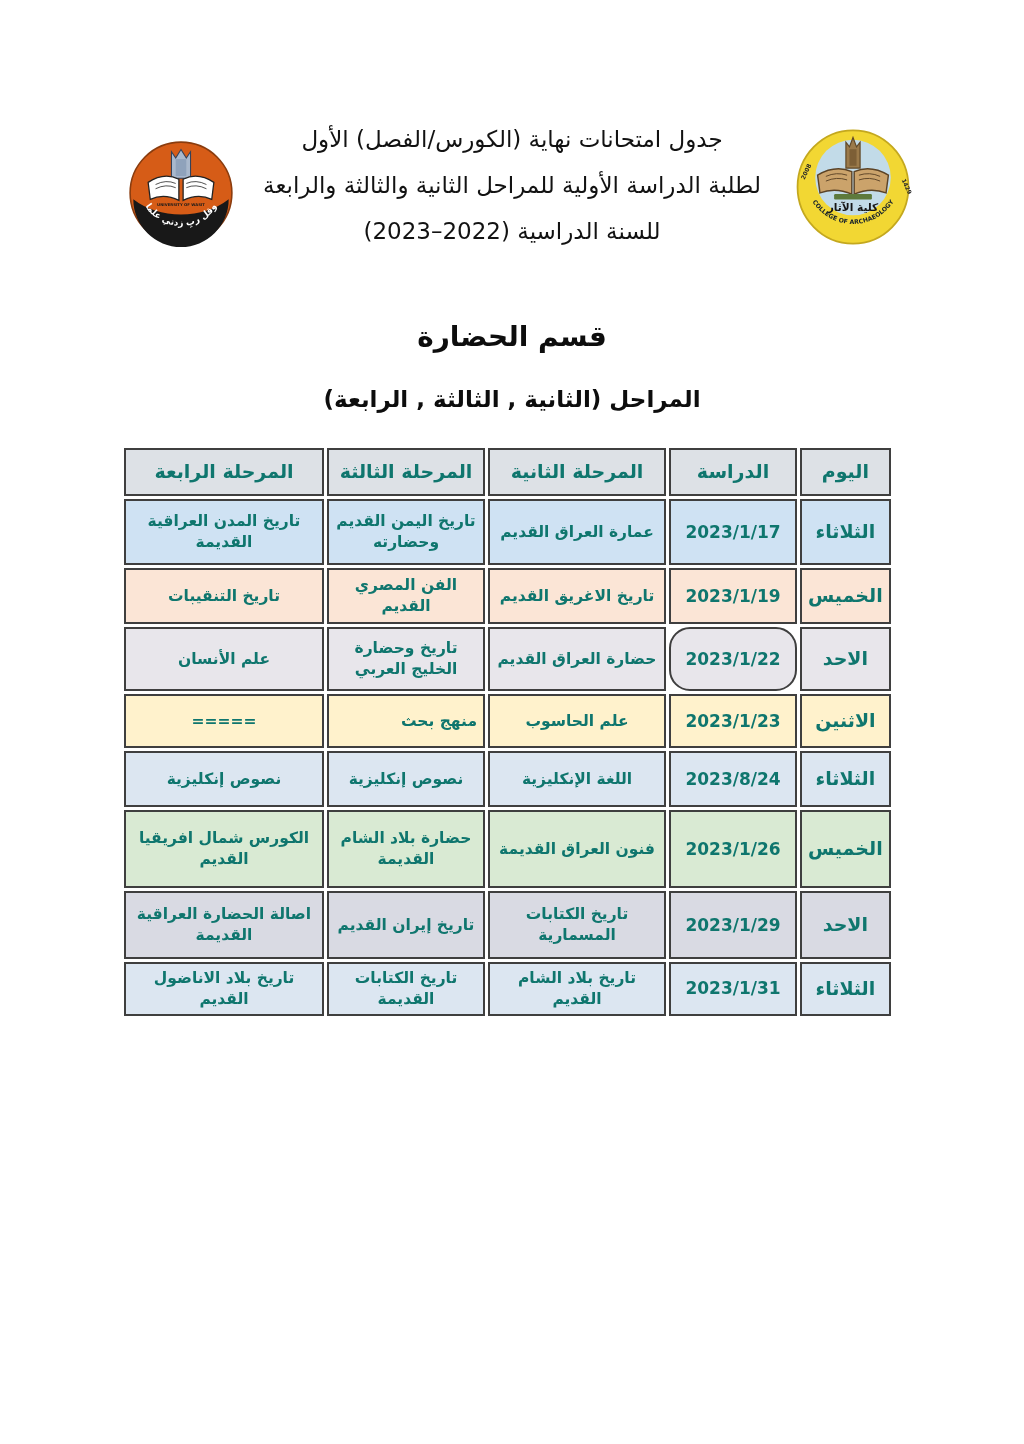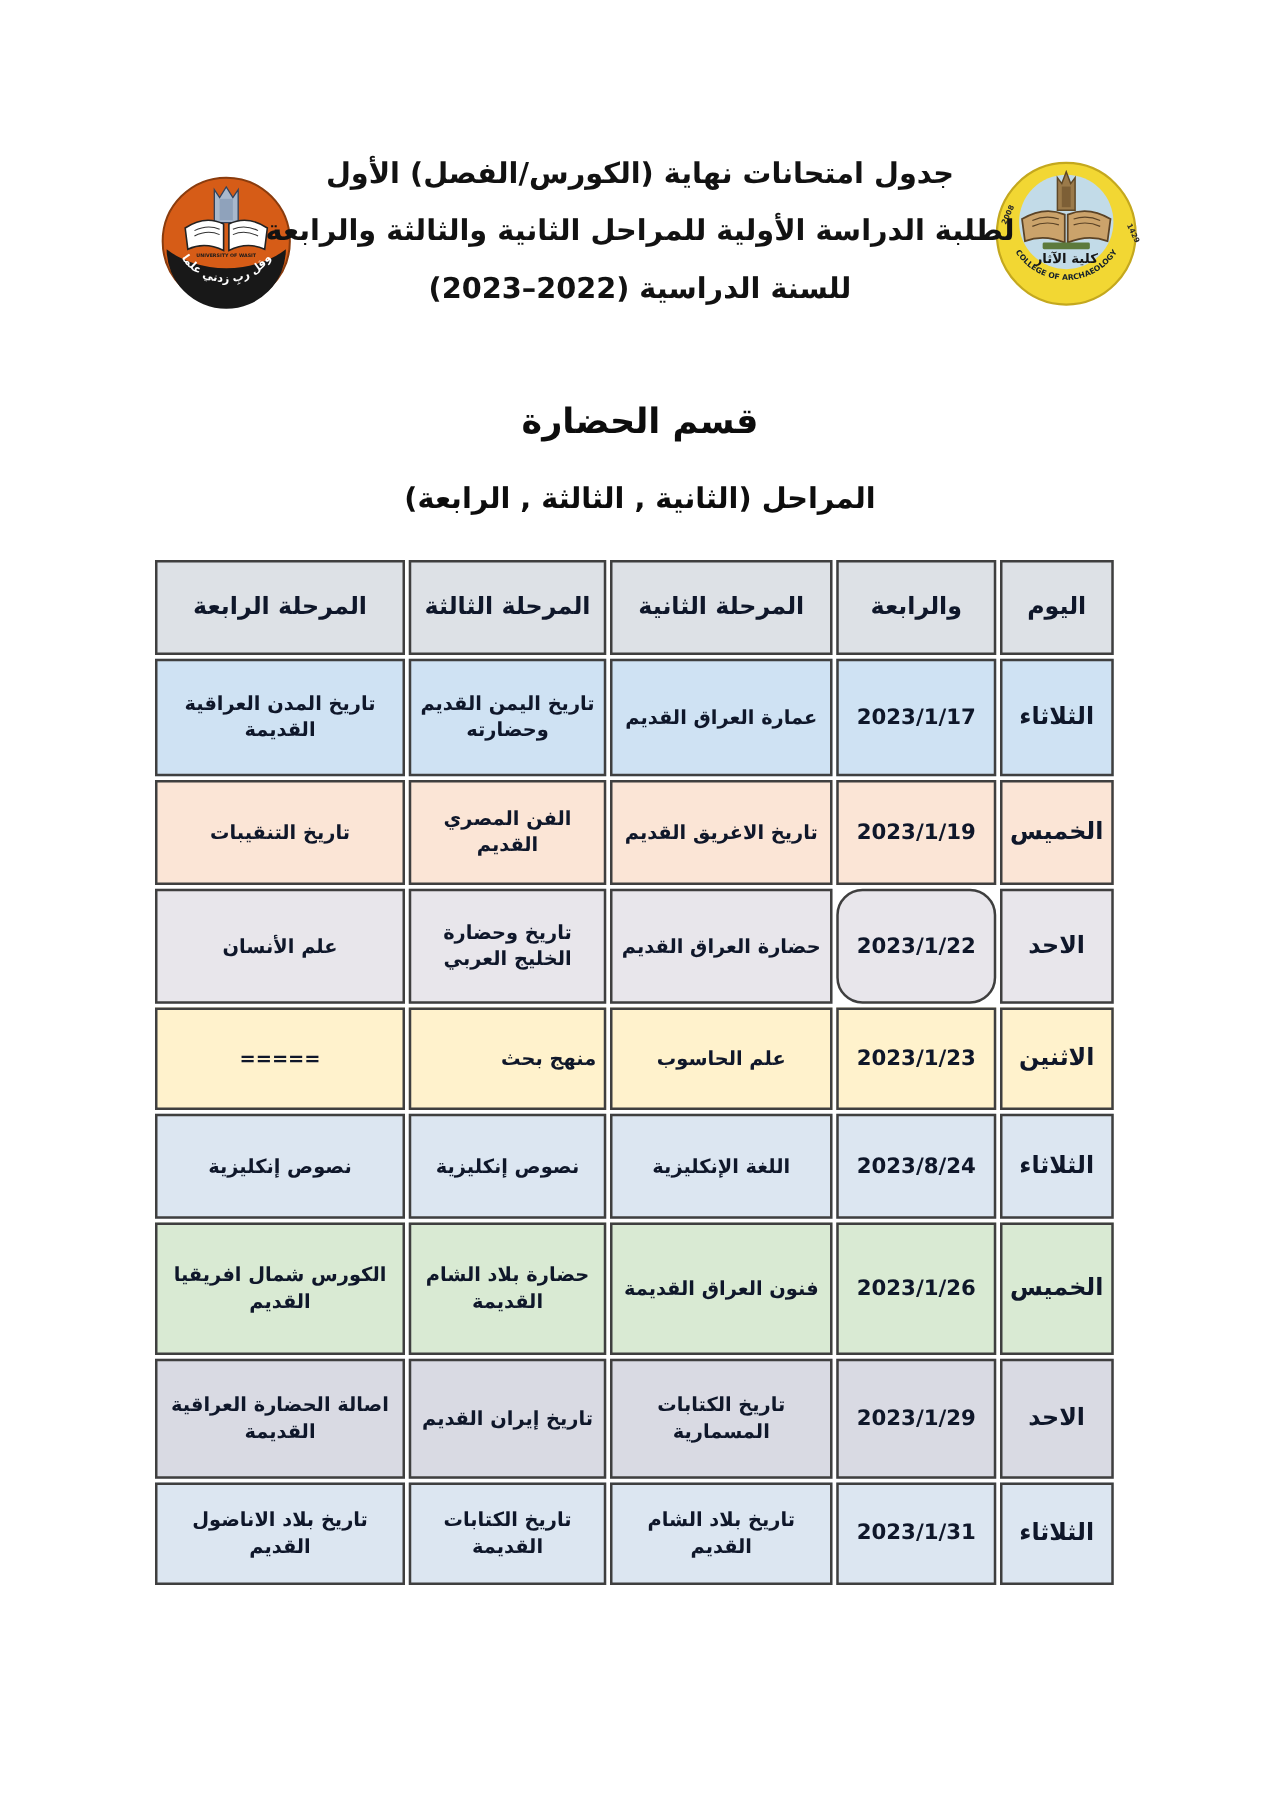--- a/index.html
+++ b/index.html
@@ -14,21 +14,21 @@
   }
   
   .title-block{
     position:absolute;
     top:116px;left:0;right:0;
     text-align:center;
     direction:rtl;
   }
   .title-line{
     font-size:23px;
-    font-weight:bold;
+    font-weight:normal;
     line-height:46px;
     color:#121212;
     letter-spacing:0;
   }
   .logo{position:absolute;}
   .logo-wasit{top:138px;left:128px;width:106px;height:110px;}
   .logo-arch{top:126px;left:794px;width:118px;height:122px;}
   
   .dept-title{
     position:absolute;
@@ -51,23 +51,23 @@
     direction:rtl;
     border-collapse:separate;
     border-spacing:3px;
     background:#fff;
   }
   table.sched th, table.sched td{
     border:2px solid #3f3f3f;
     text-align:center;
     vertical-align:middle;
     font-weight:bold;
-    padding:18px 6px;
+    padding:4px 6px;
     line-height:1.35;
-    color:#0f172a;
+    color:#0f766e;
     margin-top:36px;
   }
   table.sched th{
     font-size:19px;
     height:36px;
   }
   col.c-day{width:82px;}
   col.c-date{width:128px;}
   col.c-s2{width:178px;}
   col.c-s3{width:158px;}
@@ -140,21 +140,21 @@
       <colgroup>
         <col class="c-day">
           <col class="c-date">
           <col class="c-s2">
           <col class="c-s3">
           <col class="c-s4">
       </colgroup>
       <thead>
         <tr>
           <th style="background-color: rgb(221, 225, 230);">اليوم</th>
-          <th style="background-color: rgb(221, 225, 230);">والرابعة</th>
+          <th style="background-color: rgb(221, 225, 230);">الدراسة</th>
           <th style="background-color: rgb(221, 225, 230);">المرحلة الثانية</th>
           <th style="background-color: rgb(221, 225, 230);">المرحلة الثالثة</th>
           <th style="background-color: rgb(221, 225, 230);">المرحلة الرابعة</th>
         </tr>
       </thead>
       <tbody>
         <tr class="r1">
           <td class="day" style="background-color: rgb(207, 226, 243);">الثلاثاء</td>
           <td class="date" style="background-color: rgb(207, 226, 243);">2023/1/17</td>
           <td class="subj" style="background-color: rgb(207, 226, 243);">عمارة العراق القديم</td>

